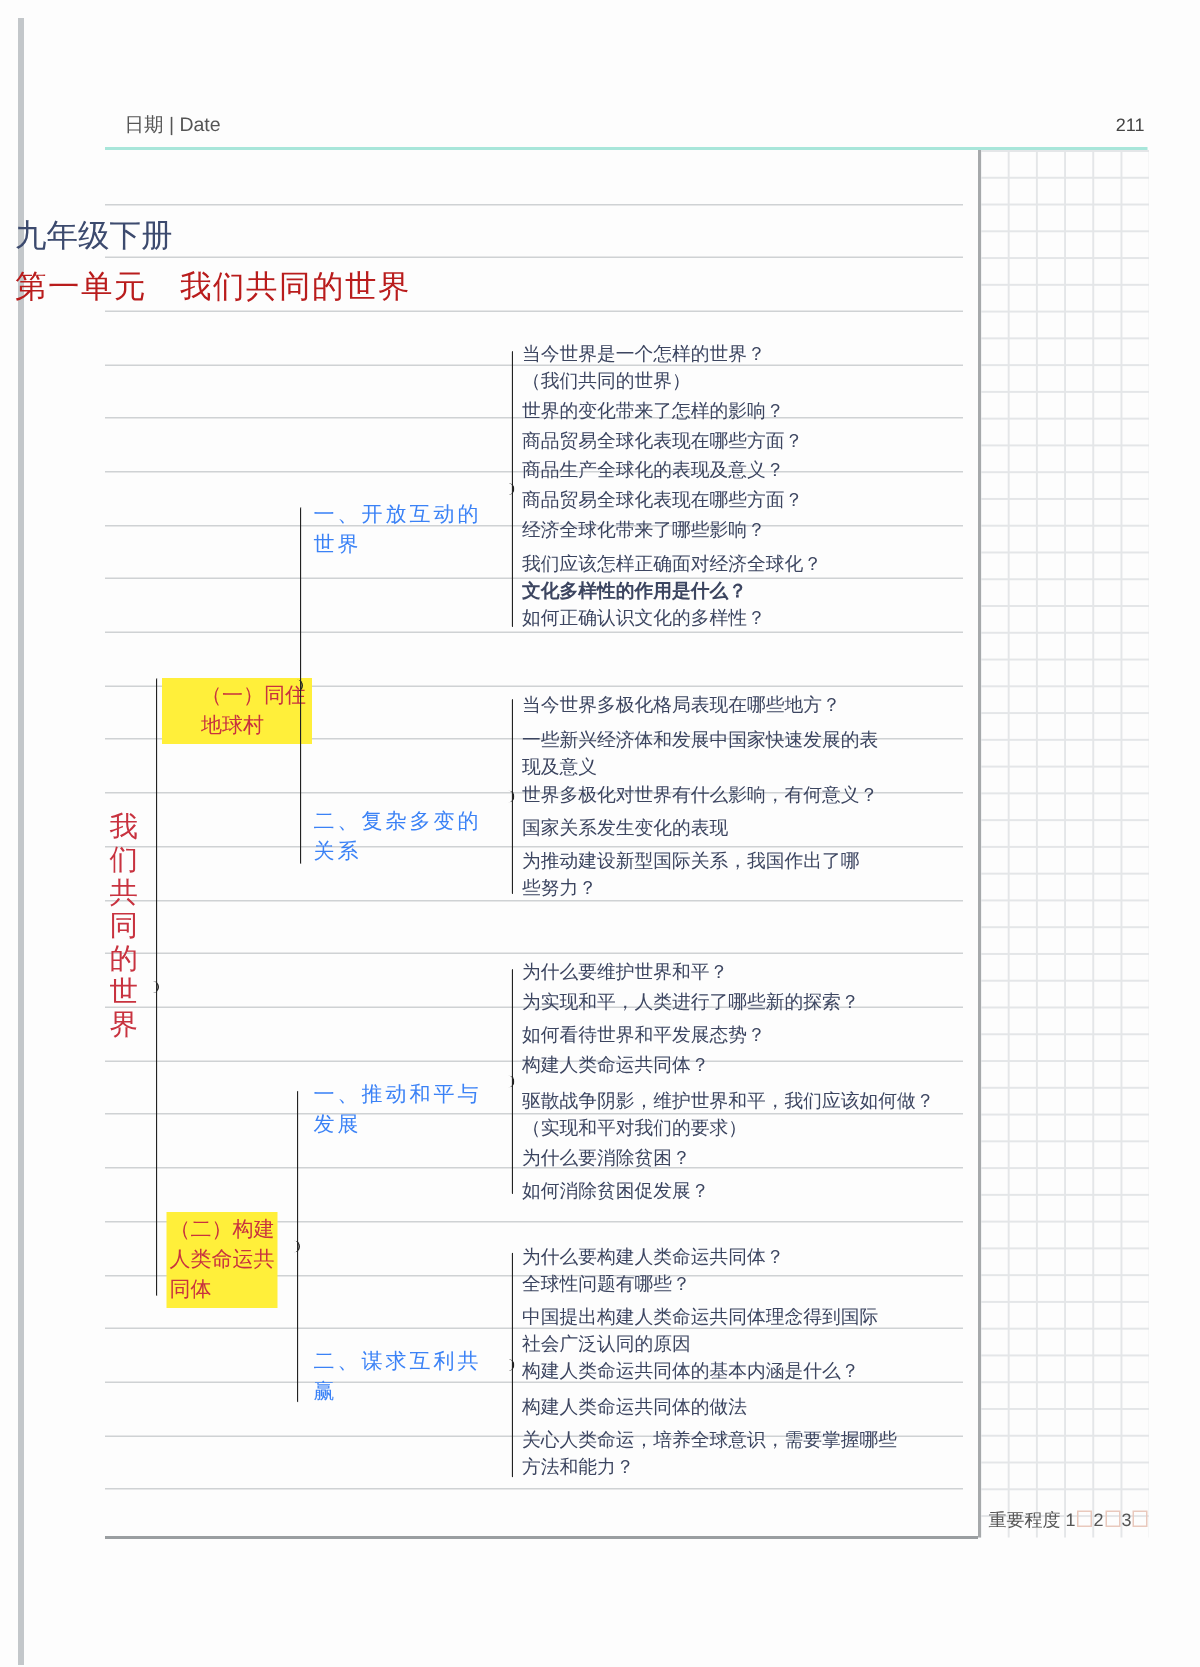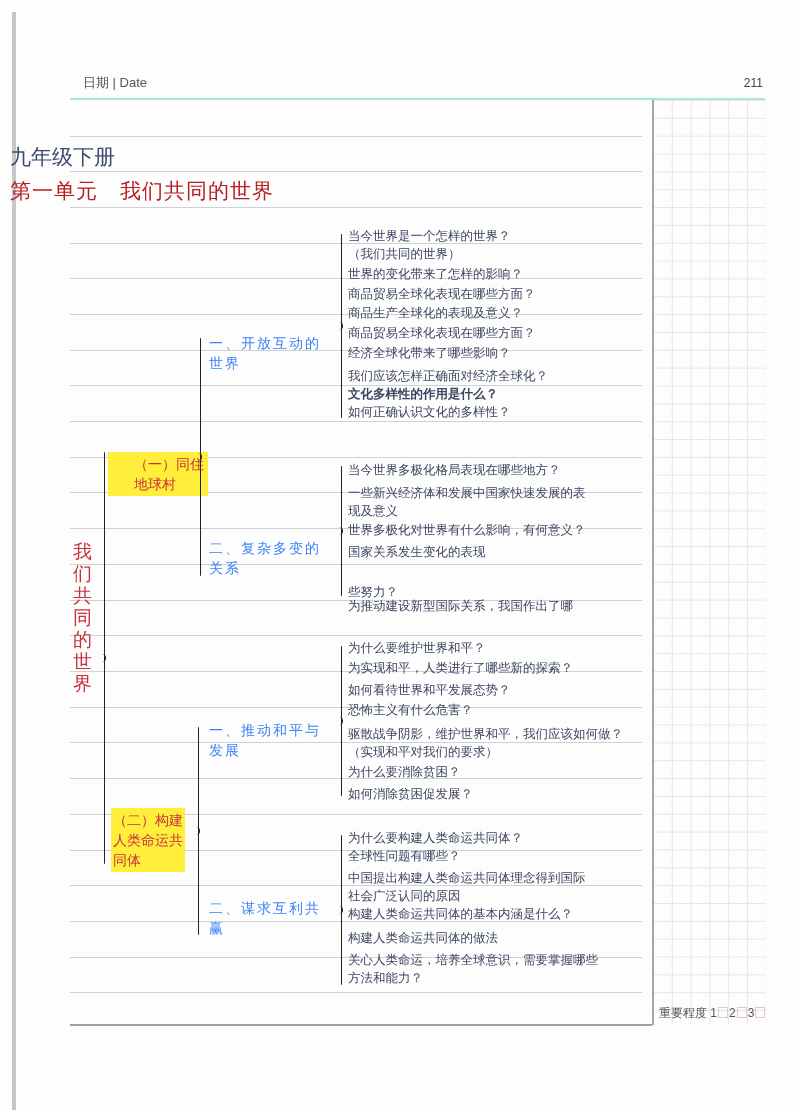--- a/index.html
+++ b/index.html
@@ -159,34 +159,34 @@
   </div>
 
 <div class="topic-label" style="left:209px; top:538px; width:118px;">二、复杂多变的关系</div>
 <div class="brace" style="left:341px; top:466px; height:130px;"></div>
 <div class="question-list" id="ql-0-1" style="top:462px;">
     <div class="q" style="top: 0px;">当今世界多极化格局表现在哪些地方？</div>
     <div class="q" style="top: 23px;">一些新兴经济体和发展中国家快速发展的表</div>
     <div class="q" style="top: 41px;">现及意义</div>
     <div class="q" style="top: 60px;">世界多极化对世界有什么影响，有何意义？</div>
     <div class="q" style="top: 82px;">国家关系发生变化的表现</div>
-    <div class="q" style="top: 104px; margin-top: 32px;">为推动建设新型国际关系，我国作出了哪</div>
+    <div class="q" style="top: 104px;">为推动建设新型国际关系，我国作出了哪</div>
     <div class="q" style="top: 122px;">些努力？</div>
   </div>
 
 <div class="section-label" style="left:111px; top:808px; width:70px;">（二）构建人类命运共同体</div>
 <div class="brace" style="left:198px; top:727px; height:208px;"></div>
 
 <div class="topic-label" style="left:209px; top:720px; width:118px;">一、推动和平与发展</div>
 <div class="brace" style="left:341px; top:646px; height:150px;"></div>
 <div class="question-list" id="ql-1-0" style="top:640px;">
     <div class="q" style="top: 0px;">为什么要维护世界和平？</div>
     <div class="q" style="top: 20px;">为实现和平，人类进行了哪些新的探索？</div>
     <div class="q" style="top: 42px;">如何看待世界和平发展态势？</div>
-    <div class="q" style="top: 62px;">恐怖主义有什么危害？</div>
+    <div class="q" style="top: 62px;">构建人类命运共同体？</div>
     <div class="q" style="top: 86px;">驱散战争阴影，维护世界和平，我们应该如何做？</div>
     <div class="q" style="top: 104px;">（实现和平对我们的要求）</div>
     <div class="q" style="top: 124px;">为什么要消除贫困？</div>
     <div class="q" style="top: 146px;">如何消除贫困促发展？</div>
   </div>
 
 <div class="topic-label" style="left:209px; top:898px; width:118px;">二、谋求互利共赢</div>
 <div class="brace" style="left:341px; top:835px; height:150px;"></div>
 <div class="question-list" id="ql-1-1" style="top:830px;">
     <div class="q" style="top: 0px;">为什么要构建人类命运共同体？</div>

